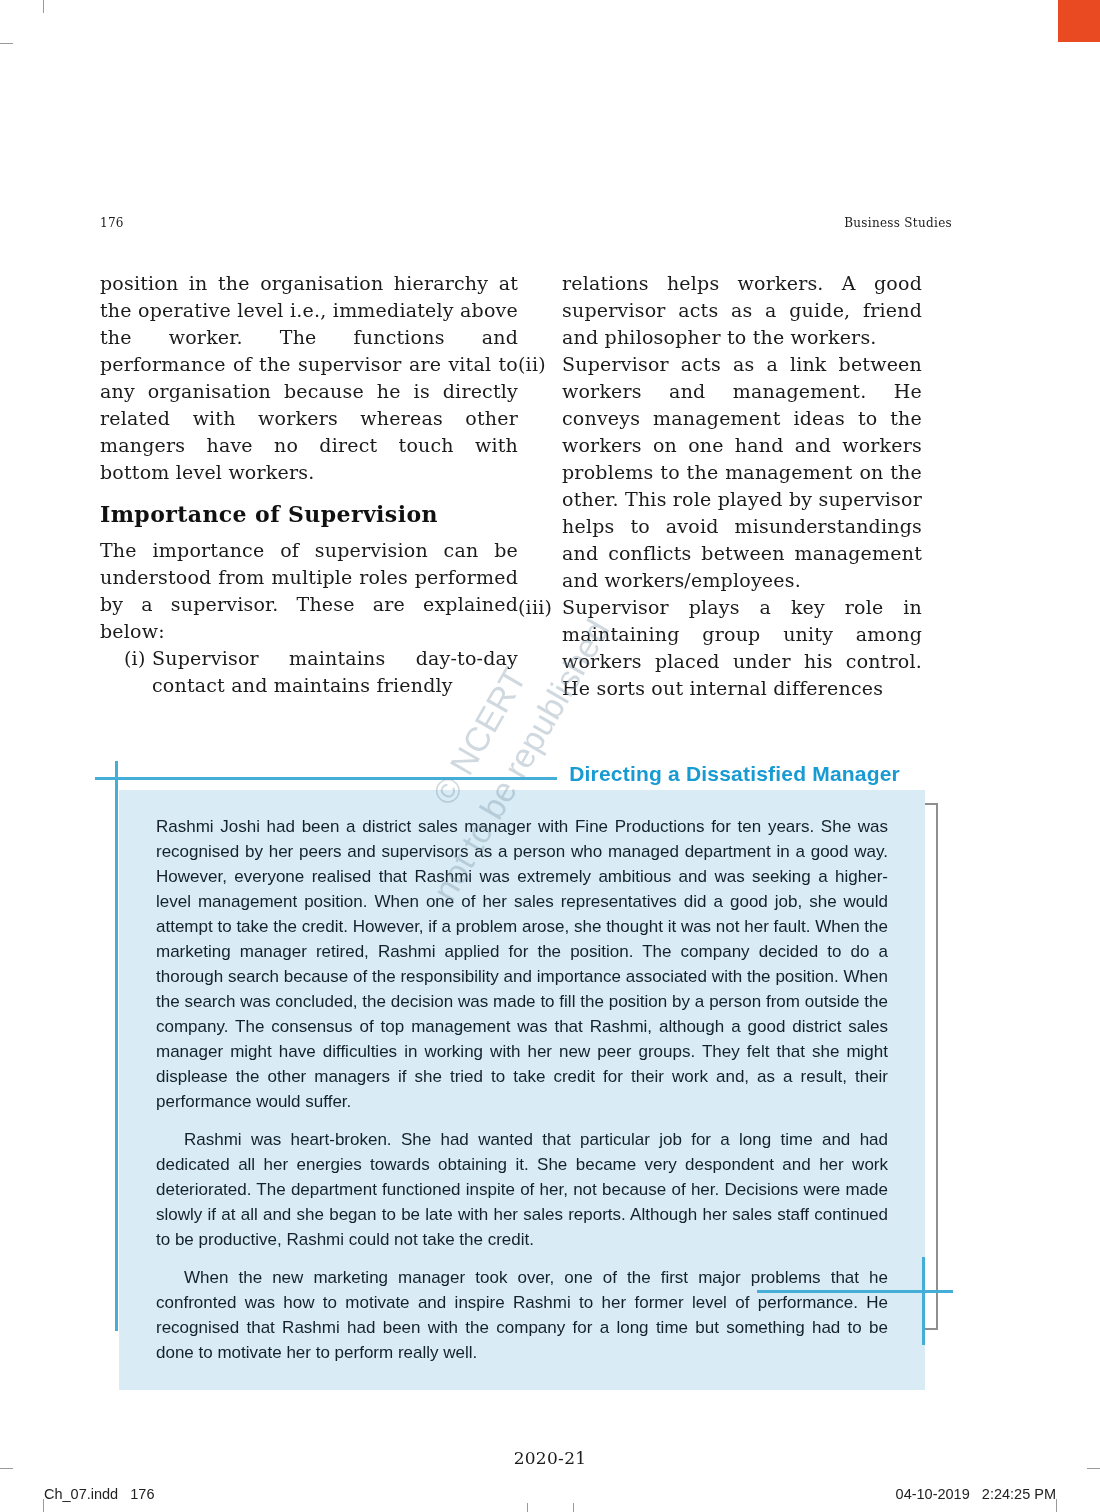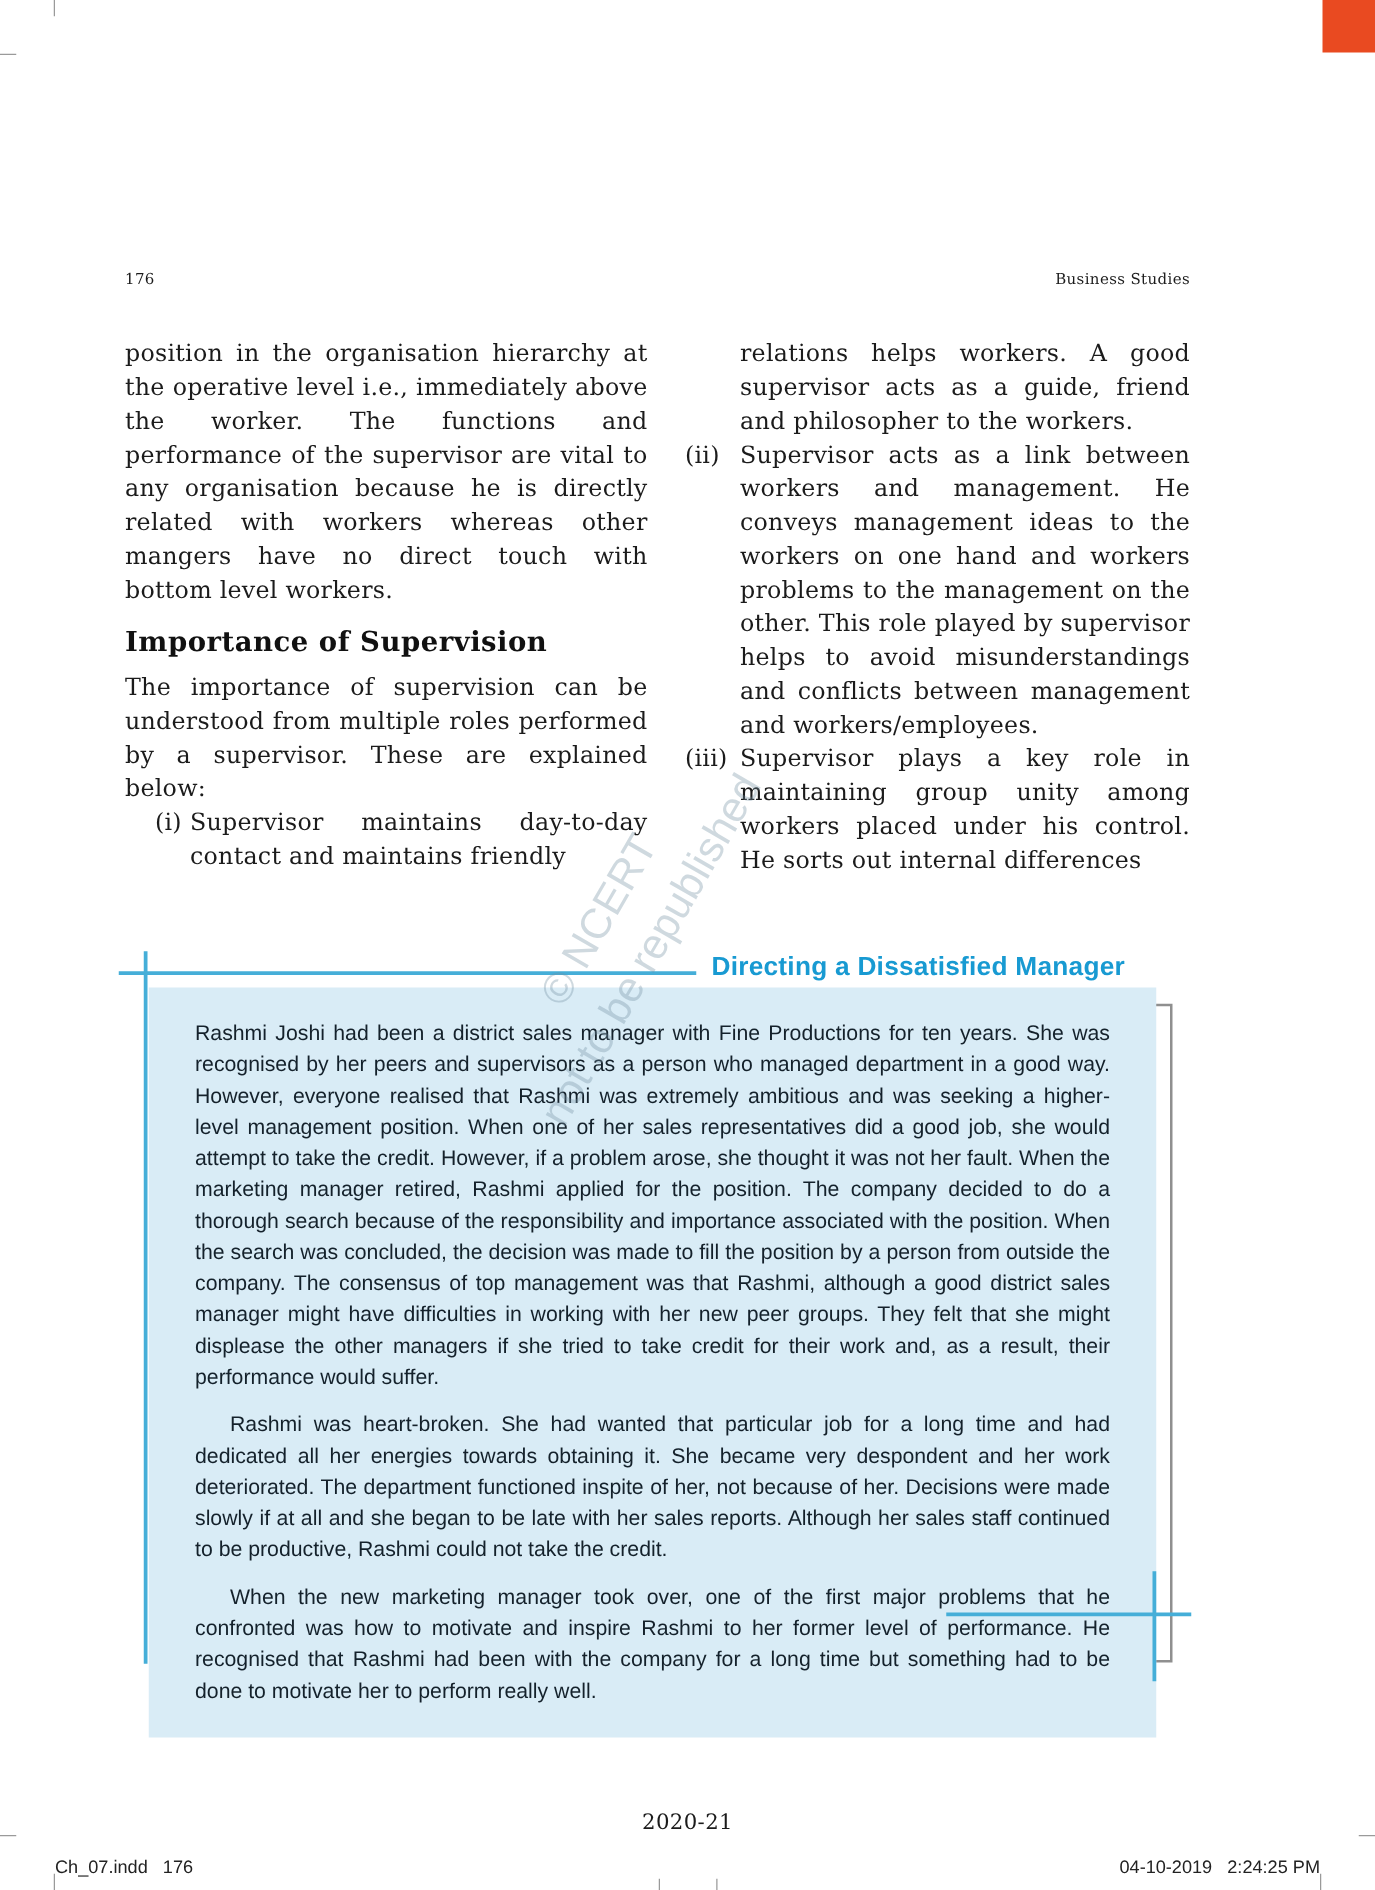--- a/index.html
+++ b/index.html
@@ -8,21 +8,21 @@
     font-family:"DejaVu Serif", serif;color:#1b1b1b;overflow:hidden;
   }
   
   .page-header{
     position:absolute;top:216px;left:100px;width:852px;
     display:flex;justify-content:space-between;font-size:12px;letter-spacing:0.3px;
   }
   
   .columns{
     position:absolute;top:270px;left:100px;width:852px;
-    display:flex;gap:30px;font-size:19px;line-height:27px;
+    display:flex;font-size:19px;line-height:27px;
     text-align:justify;letter-spacing:0.2px;
   }
   .col-left{width:418px;}
   .col-right{width:404px;}
   .columns p{margin:0;}
   .col-left h2{
     font-size:22px;font-weight:bold;margin:15px 0 9px 0;text-align:left;color:#111;
     letter-spacing:0.4px;
   }
   .hang{position:relative;}

